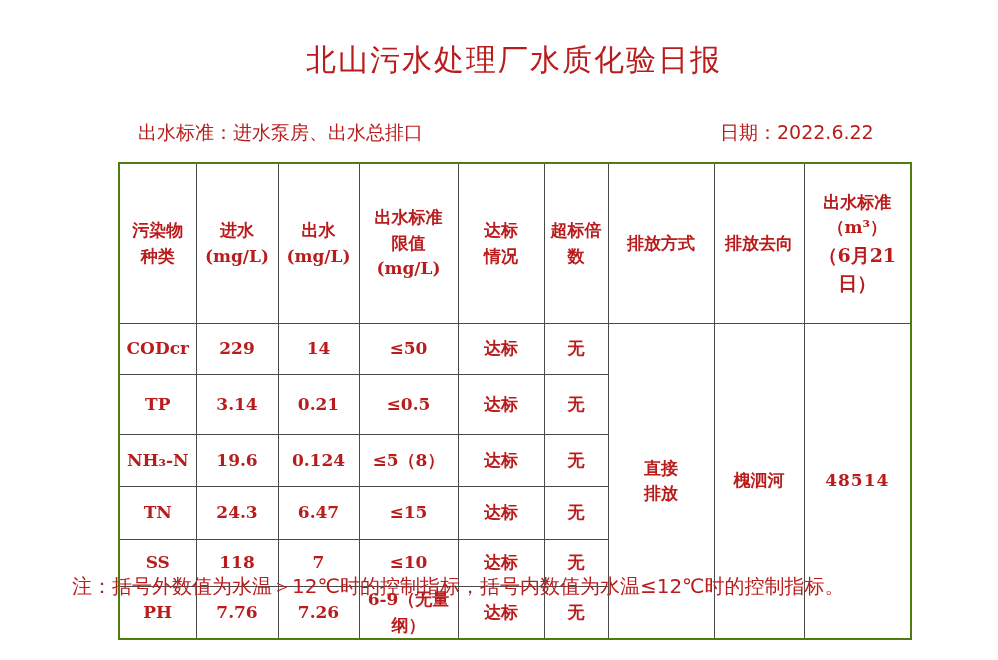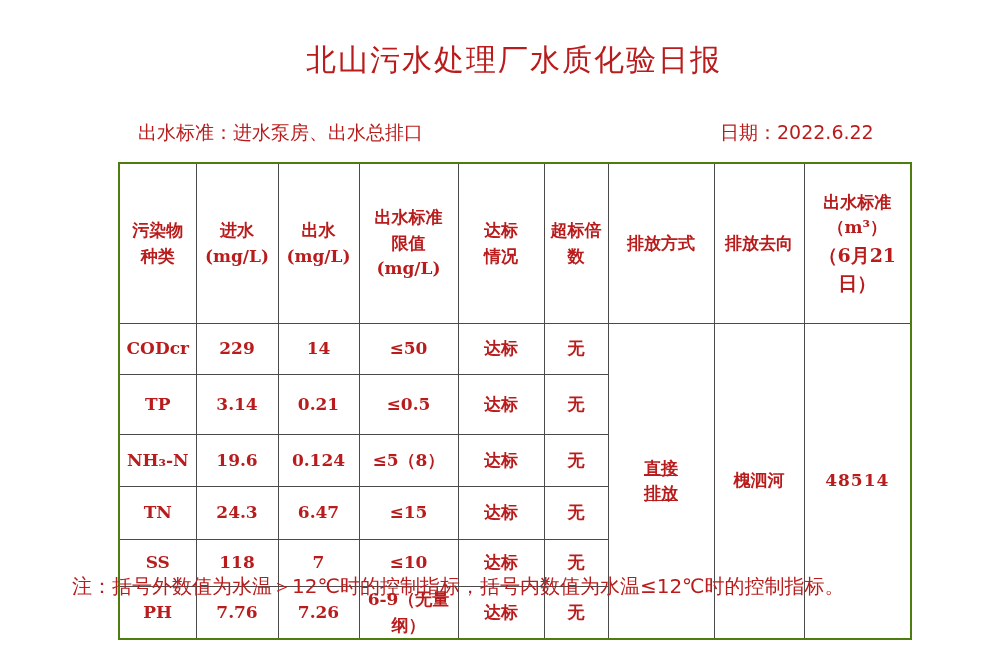--- a/index.html
+++ b/index.html
@@ -63,21 +63,20 @@
   tr.r-nh3n { height: 52px; }
   tr.r-tn   { height: 53px; }
   tr.r-ss   { height: 47px; }
   tr.r-ph   { height: 47px; }
   td.exceed {
     vertical-align: top;
     padding-top: 8px;
   }
   td.mode-cell {
     line-height: 2.5;
-    text-decoration: underline;
   }
   td.dest-cell {
     padding-bottom: 34px;
   }
   td.volume-cell {
     font-size: 26px;
     font-weight: normal;
     letter-spacing: 1px;
     border-radius: 30px;
   }

